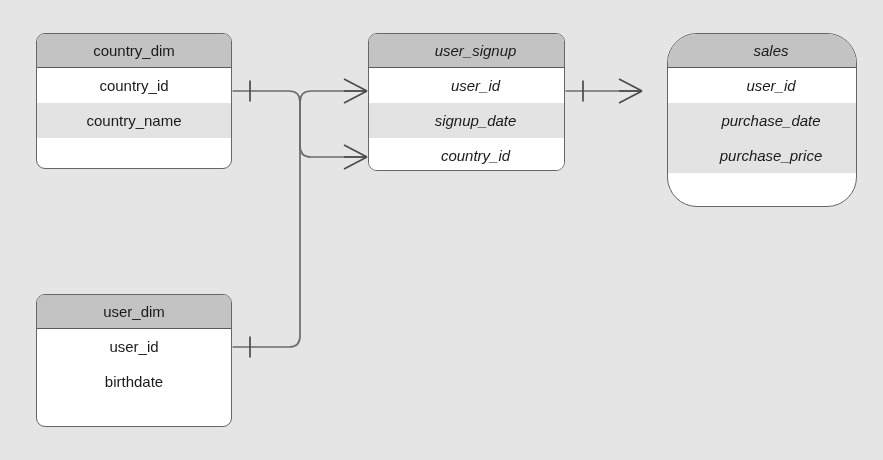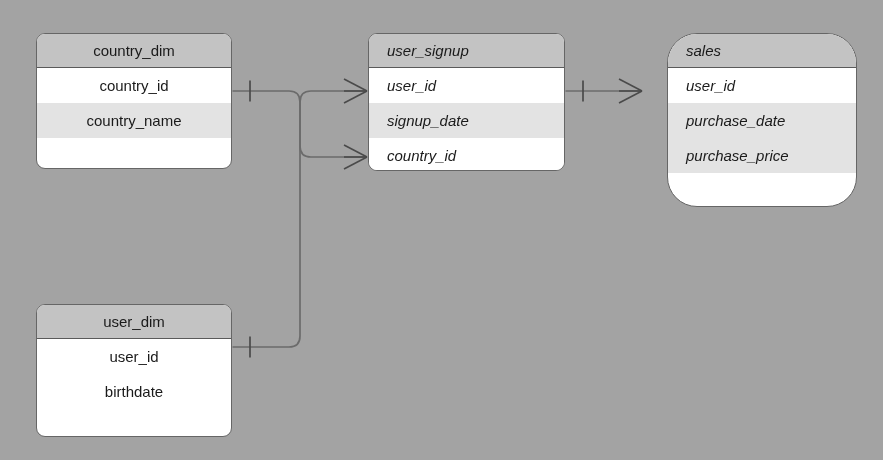--- a/index.html
+++ b/index.html
@@ -4,21 +4,21 @@
 <style>
   html, body {
     margin: 0;
     padding: 0;
     background: #ffffff;
   }
   #canvas {
     position: relative;
     width: 883px;
     height: 460px;
-    background: #a3a3a3;
+    background: #e5e5e5;
     overflow: hidden;
     font-family: "Liberation Sans", sans-serif;
   }
   #edge-layer {
     position: absolute;
     left: 0;
     top: 0;
     width: 883px;
     height: 460px;
     pointer-events: none;
@@ -61,21 +61,21 @@
   }
   
   .style-centered .entity-header,
   .style-centered .attr-row {
     text-align: center;
     font-style: normal;
   }
   
   .style-italic .entity-header,
   .style-italic .attr-row {
-    text-align: left;
+    text-align: center;
     font-style: italic;
     padding-left: 18px;
   }
 </style>
 </head>
 <body>
 
 <div id="canvas">
 
   <svg id="edge-layer" viewBox="0 0 883 460" width="883" height="460" xmlns="http://www.w3.org/2000/svg">
@@ -139,21 +139,21 @@
 
   <div class="entity style-italic" style="left:667px; top:33px; width:190px; height:174px;border-radius:30px;">
     <div class="entity-header">sales</div>
     <div class="entity-attrs">
       <div class="attr-row">user_id</div>
       <div class="attr-row shaded">purchase_date</div>
       <div class="attr-row shaded">purchase_price</div>
     </div>
   </div>
 
-  <div class="entity style-centered" style="left:36px; top:304px; width:196px; height:133px;">
+  <div class="entity style-centered" style="left:36px; top:294px; width:196px; height:133px;">
     <div class="entity-header">user_dim</div>
     <div class="entity-attrs">
       <div class="attr-row">user_id</div>
       <div class="attr-row">birthdate</div>
     </div>
   </div>
 
 </div>
 
 </body></html>

